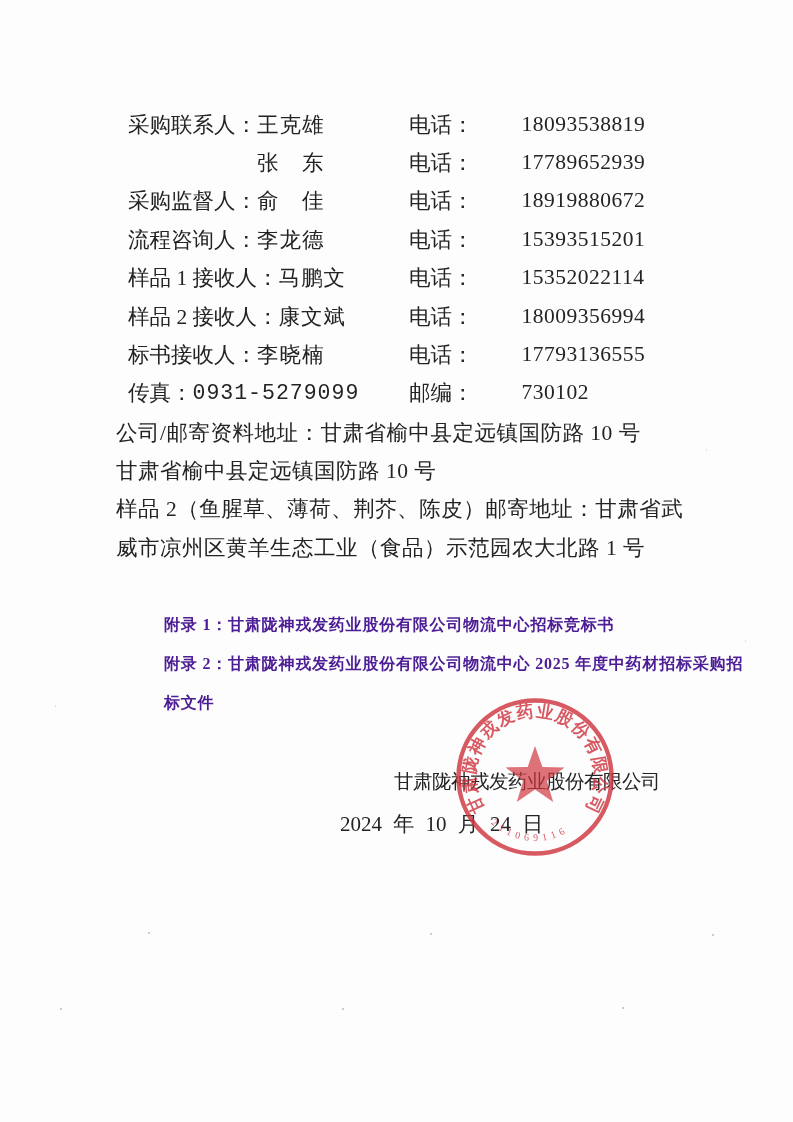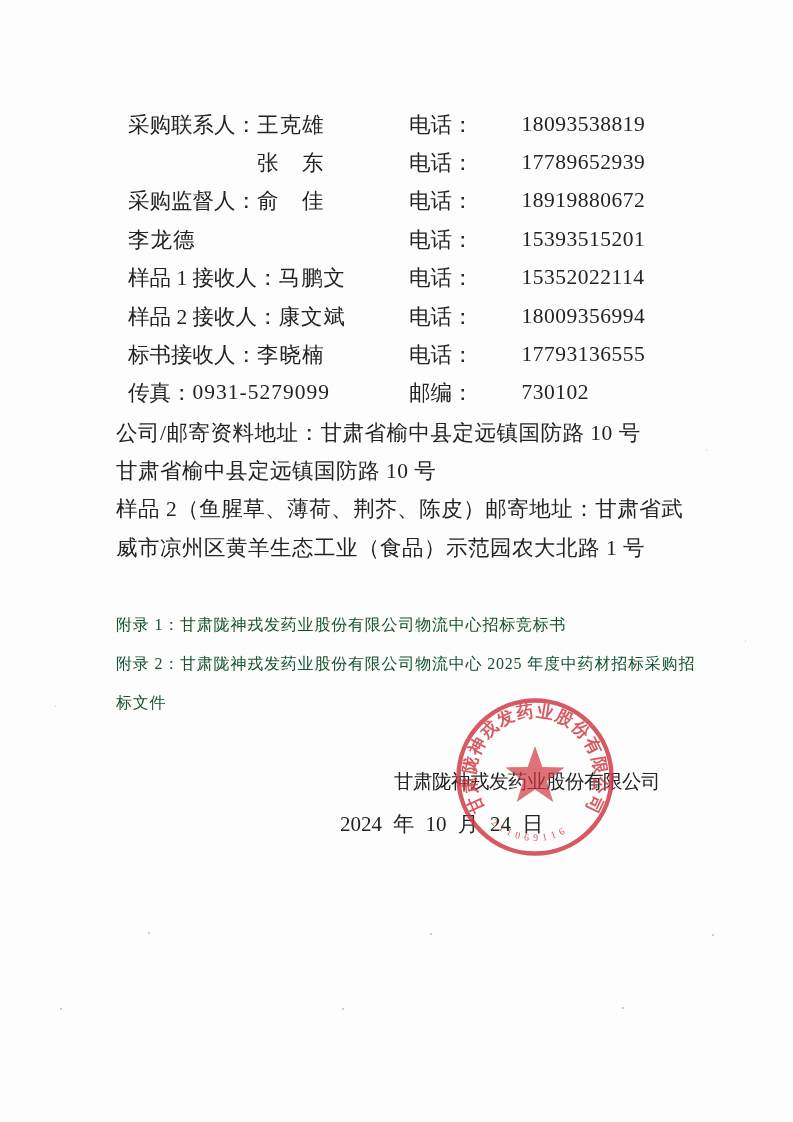--- a/index.html
+++ b/index.html
@@ -25,21 +25,21 @@
     display: flex;
     height: 38.4px;
     align-items: center;
     font-size: 21.5px;
     white-space: pre;
   }
   .cleft { width: 281px; display: flex; align-items: center; }
   .cright { display: flex; align-items: center; gap: 48px; }
   .clabel, .cname, .cfield, .cvalue { white-space: pre; }
   .indent-label { display: inline-block; width: 129px; }
-  .cname { letter-spacing: 1px; }
+  .cname { letter-spacing: 1px; font-family: Liberation Mono, monospace; }
   .cvalue { letter-spacing: 0.5px; }
 
   
   .address-block {
     position: absolute;
     top: 413px;
     left: 116px;
     width: 600px;
     text-align: right;
   }
@@ -57,24 +57,25 @@
     position: absolute;
     top: 606px;
     left: 116px;
     width: 600px;
   }
   .appline {
     height: 39px;
     display: flex;
     align-items: center;
     font-size: 16px;
-    font-weight: 400;
+    font-weight: 700;
     white-space: pre;
     letter-spacing: 0.8px;
-    color: #14532d;
+    color: #4c1d95;
+    margin-left: 48px;
   }
 
   
   .sig-company {
     position: absolute;
     top: 768px;
     left: 394px;
     font-size: 19.5px;
     letter-spacing: -0.5px;
     white-space: pre;
@@ -124,21 +125,21 @@
     </div>
     <div class="crow">
       <div class="cleft"><span class="clabel indent-label"></span><span class="cname">张　东</span></div>
       <div class="cright"><span class="cfield">电话：</span><span class="cvalue">17789652939</span></div>
     </div>
     <div class="crow">
       <div class="cleft"><span class="clabel">采购监督人：</span><span class="cname">俞　佳</span></div>
       <div class="cright"><span class="cfield">电话：</span><span class="cvalue">18919880672</span></div>
     </div>
     <div class="crow">
-      <div class="cleft"><span class="cname">李龙德</span></div>
+      <div class="cleft"><span class="clabel">流程咨询人：</span><span class="cname">李龙德</span></div>
       <div class="cright"><span class="cfield">电话：</span><span class="cvalue">15393515201</span></div>
     </div>
     <div class="crow">
       <div class="cleft"><span class="clabel">样品 1 接收人：</span><span class="cname">马鹏文</span></div>
       <div class="cright"><span class="cfield">电话：</span><span class="cvalue">15352022114</span></div>
     </div>
     <div class="crow">
       <div class="cleft"><span class="clabel">样品 2 接收人：</span><span class="cname">康文斌</span></div>
       <div class="cright"><span class="cfield">电话：</span><span class="cvalue">18009356994</span></div>
     </div>

